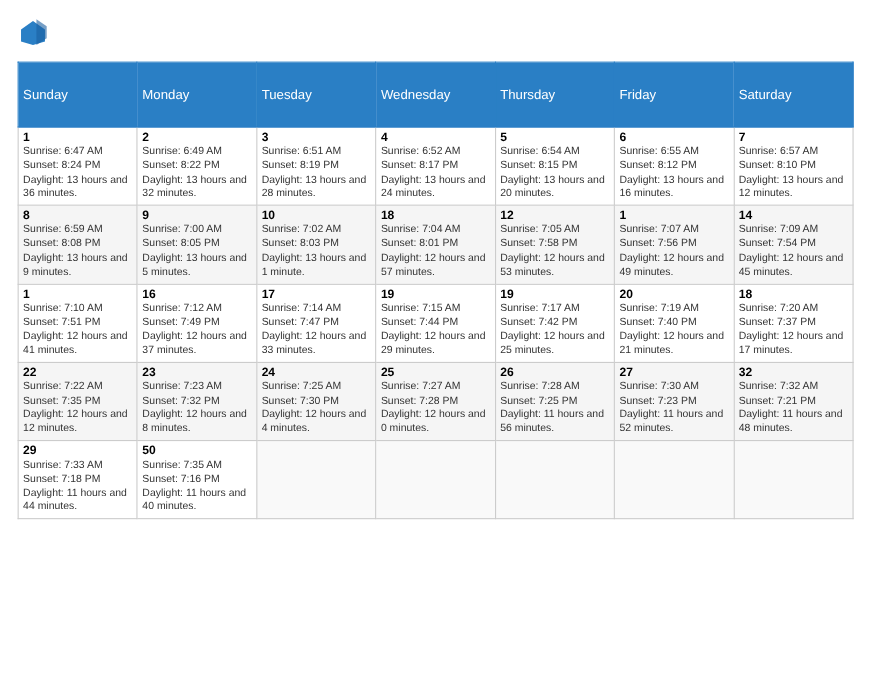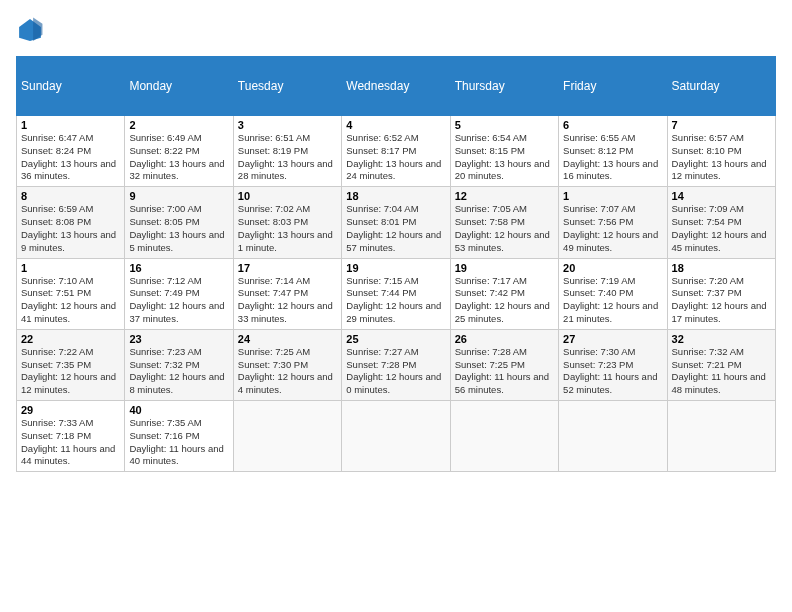--- a/index.html
+++ b/index.html
@@ -286,21 +286,21 @@
       </td>
       </tr>
       <tr>
         <td>
         <span class="day-num">29</span>
         <div class="day-info">
           Sunrise: 7:33 AM<br>Sunset: 7:18 PM<br>Daylight: 11 hours and 44 minutes.
         </div>
       </td>
         <td>
-        <span class="day-num">40</span>
+        <span class="day-num">50</span>
         <div class="day-info">
           Sunrise: 7:35 AM<br>Sunset: 7:16 PM<br>Daylight: 11 hours and 40 minutes.
         </div>
       </td>
         <td class="empty-cell"></td>
         <td class="empty-cell"></td>
         <td class="empty-cell"></td>
         <td class="empty-cell"></td>
         <td class="empty-cell"></td>
       </tr>

